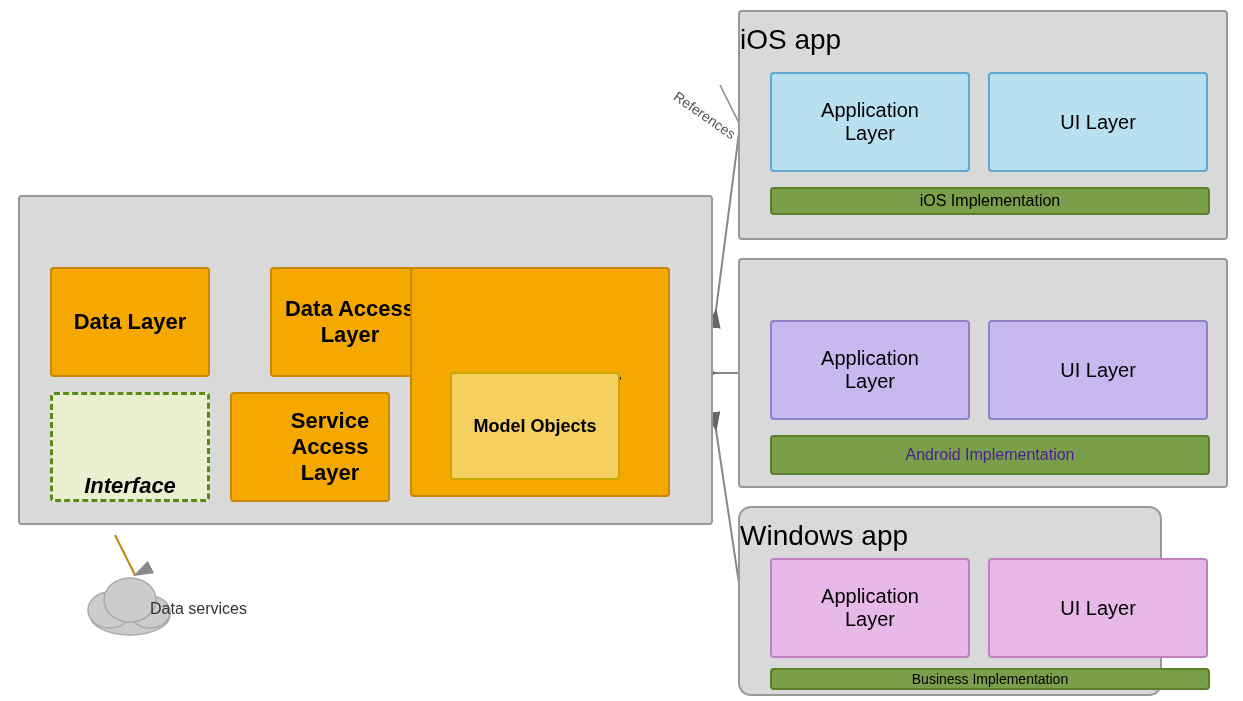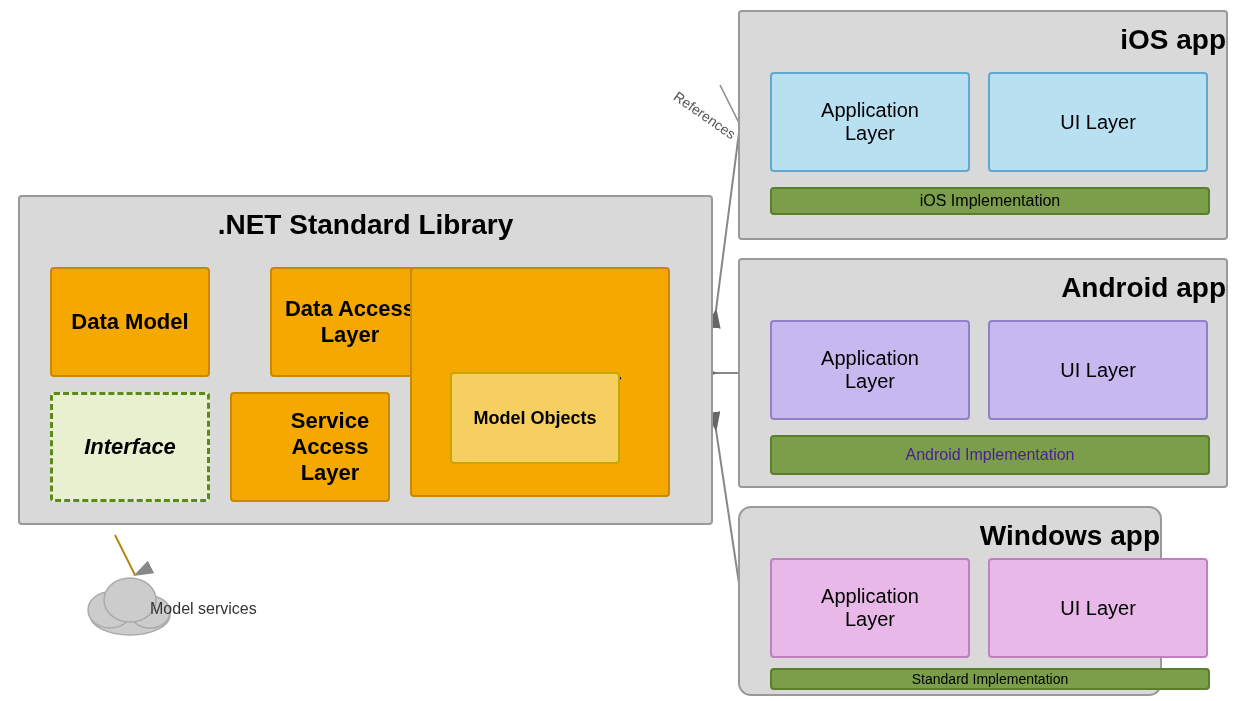--- a/index.html
+++ b/index.html
@@ -84,38 +84,38 @@
       top: 195px;
       width: 160px;
       height: 110px;
       padding-left: 48px;
     }
 
     .model-objects {
       left: 430px;
       top: 175px;
       width: 170px;
-      height: 92px;
+      height: 108px;
       background: #f5d060;
       border: 2px solid #c8a800;
       font-size: 18px;
     }
 
     
     .interface-box {
       position: absolute;
       left: 30px;
       top: 195px;
       width: 160px;
       height: 110px;
       border: 3px dashed #5a8a1a;
       background: #e8f0d0;
       border-radius: 4px;
       display: flex;
-      align-items: center;
+      align-items: flex-end;
       justify-content: center;
       font-size: 22px;
       font-style: italic;
       font-weight: bold;
       color: #000;
     }
 
     
     .ios-app {
       position: absolute;
@@ -150,23 +150,23 @@
       background: #d9d9d9;
       border: 2px solid #999;
       border-radius: 13px;
     }
 
     .app-title {
       position: absolute;
       top: 12px;
       left: 0;
       right: 0;
-      text-align: right;
+      text-align: left;
       font-size: 28px;
-      font-weight: bold;
+      font-weight: normal;
       color: #000;
     }
 
     
     .app-layer-ios {
       position: absolute;
       left: 30px;
       top: 60px;
       width: 200px;
       height: 100px;
@@ -376,24 +376,23 @@
     <line x1="740" y1="590" x2="716" y2="430" stroke="#888" stroke-width="2" marker-end="url(#arrowhead-left)"></line>
 
     <line x1="115" y1="535" x2="135" y2="575" stroke="#b8860b" stroke-width="2" marker-end="url(#arrowhead-down)"></line>
 
     <line x1="720" y1="85" x2="740" y2="125" stroke="#888" stroke-width="1.5"></line>
   </svg>
 
   <div class="references-label">References</div>
 
   <div class="net-library">
-    <div class="net-library-title">.NET Standard Library</div>
 
     <div class="orange-box data-layer">
-      <span>Data Model</span>
+      <span>Data Layer</span>
     </div>
 
     <div class="orange-box data-access-layer">
       <span>Data Access<br>Layer</span>
     </div>
 
     <div class="orange-box business-layer">
       <span>Business Layer</span>
     </div>
 
@@ -417,47 +416,46 @@
     </div>
     <div class="ui-layer-ios">
       <span>UI Layer</span>
     </div>
     <div class="ios-impl">
       <span>iOS Implementation</span>
     </div>
   </div>
 
   <div class="android-app">
-    <div class="app-title">Android app</div>
     <div class="app-layer-android">
       <span>Application<br>Layer</span>
     </div>
     <div class="ui-layer-android">
       <span>UI Layer</span>
     </div>
     <div class="android-impl">
       <span>Android Implementation</span>
     </div>
   </div>
 
   <div class="windows-app">
     <div class="app-title">Windows app</div>
     <div class="app-layer-windows">
       <span>Application<br>Layer</span>
     </div>
     <div class="ui-layer-windows">
       <span>UI Layer</span>
     </div>
     <div class="windows-impl">
-      <span>Standard Implementation</span>
+      <span>Business Implementation</span>
     </div>
   </div>
 
   <svg class="cloud" viewBox="0 0 100 70">
     <ellipse cx="50" cy="45" rx="40" ry="20" fill="#ccc" stroke="#aaa" stroke-width="1.5"></ellipse>
     <ellipse cx="30" cy="40" rx="22" ry="18" fill="#ccc" stroke="#aaa" stroke-width="1.5"></ellipse>
     <ellipse cx="70" cy="42" rx="20" ry="16" fill="#ccc" stroke="#aaa" stroke-width="1.5"></ellipse>
     <ellipse cx="50" cy="30" rx="26" ry="22" fill="#ccc" stroke="#aaa" stroke-width="1.5"></ellipse>
   </svg>
 
-  <div class="cloud-label">Model services</div>
+  <div class="cloud-label">Data services</div>
 
 </div>
 
 </body></html>

